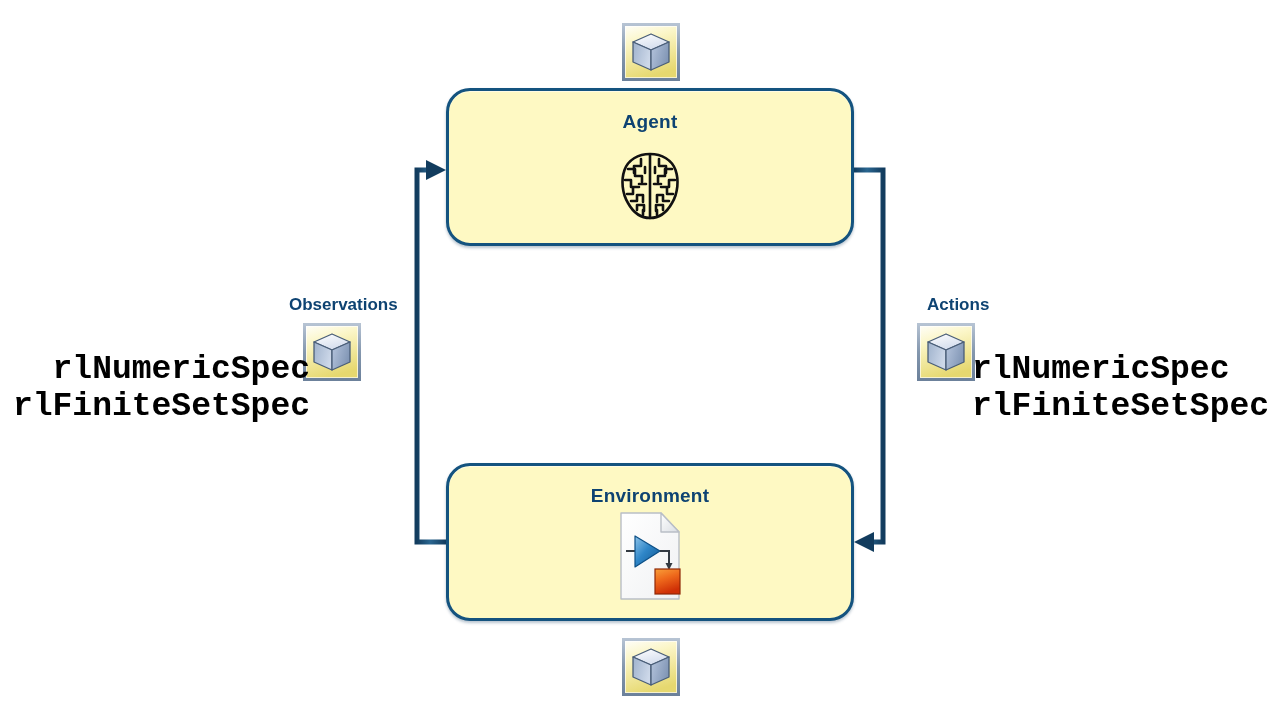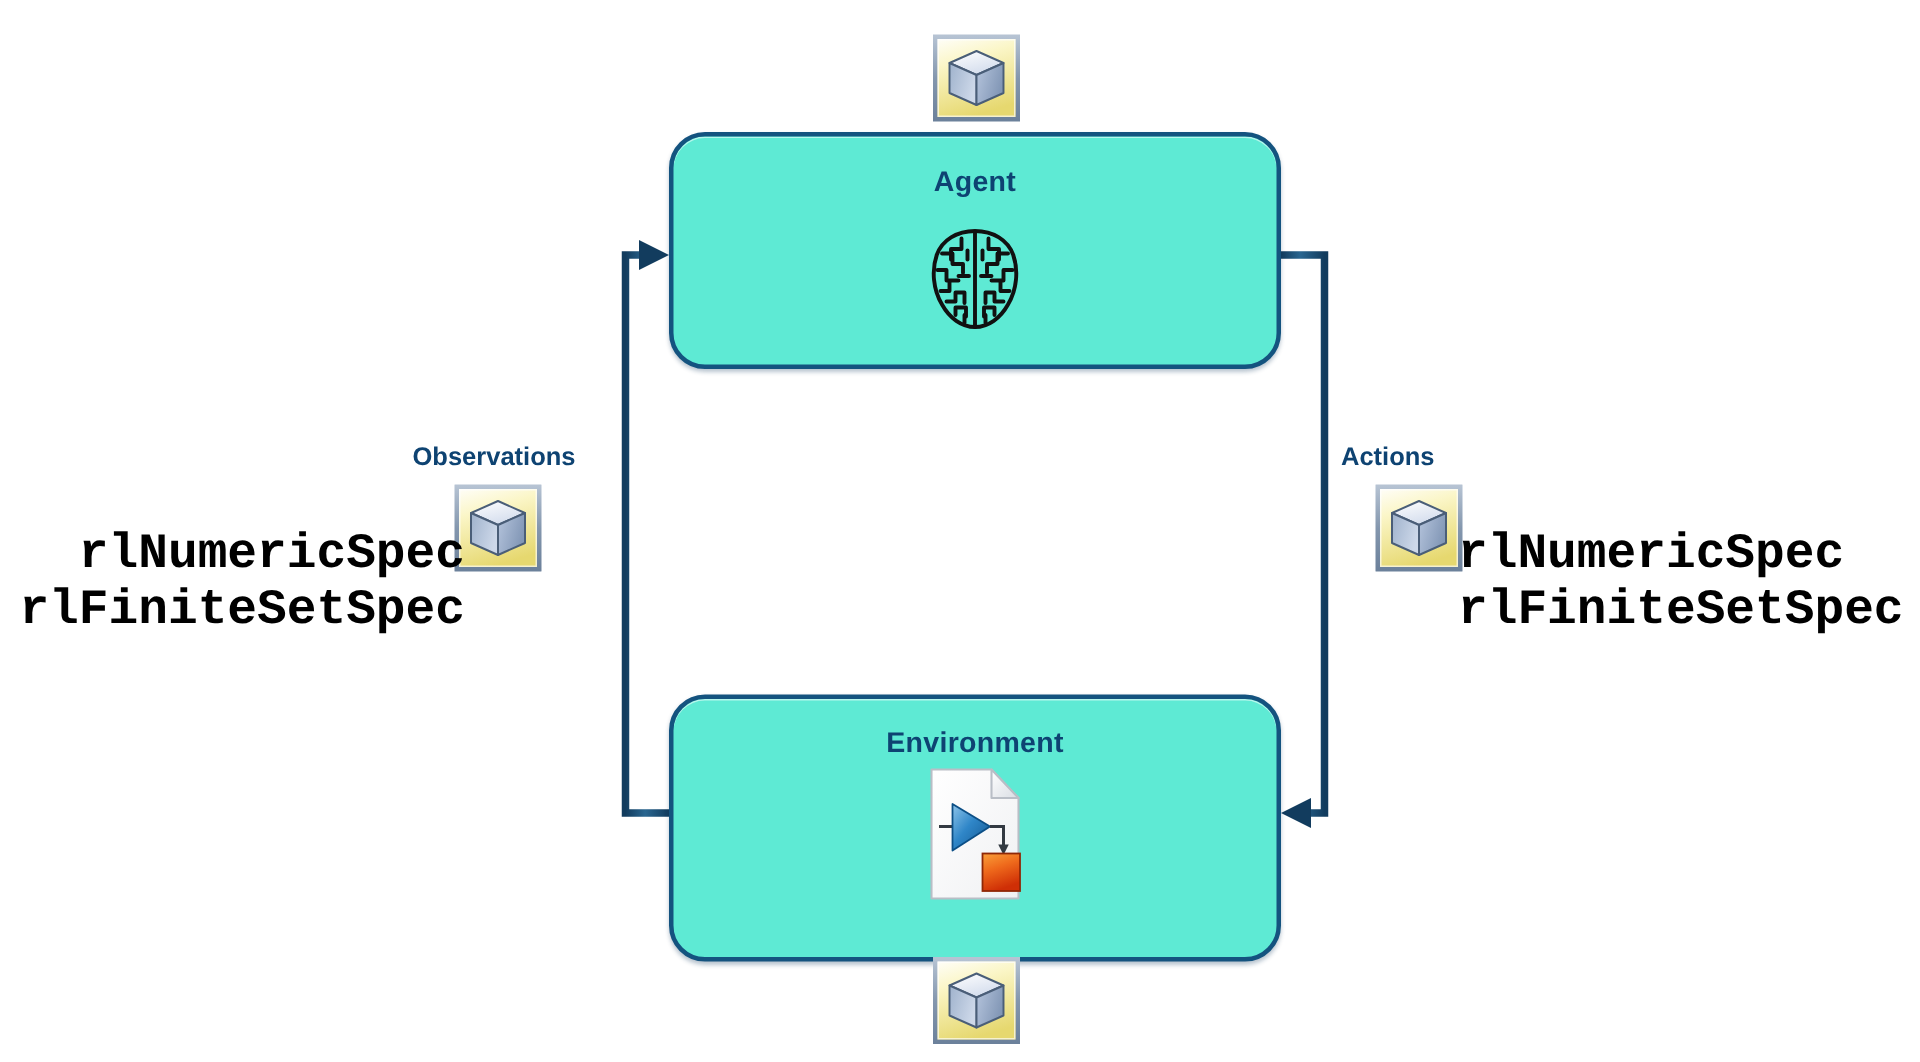--- a/index.html
+++ b/index.html
@@ -28,28 +28,28 @@
     left: 0; top: 0;
     width: 1280px;
     height: 708px;
     pointer-events: none;
   }
 
   
   .node-box {
     position: absolute;
     box-sizing: border-box;
-    background: #5eead4;
+    background: #fef9c3;
     border: 3px solid #14537f;
     border-radius: 24px;
     box-shadow: 0 2px 3px rgba(20,60,95,0.30),
                 inset 0 1px 0 rgba(255,255,255,0.55);
   }
   #agent-box  { left: 446px; top: 88px;  width: 408px; height: 158px; }
-  #env-box    { left: 446px; top: 463px; width: 408px; height: 178px; }
+  #env-box    { left: 446px; top: 463px; width: 408px; height: 158px; }
 
   .node-title {
     position: absolute;
     left: 0;
     width: 100%;
     text-align: center;
     color: #0e4372;
     font-weight: bold;
     font-size: 19px;
     letter-spacing: 0.2px;
@@ -81,23 +81,24 @@
   #cube-act     { left: 917px; top: 323px; }
 
   
   .side-label {
     position: absolute;
     color: #0e4372;
     font-weight: bold;
     font-size: 17px;
     font-family: "Liberation Sans", sans-serif;
     white-space: nowrap;
+    margin-left: 14px;
   }
   #label-observations { left: 275px; top: 295px; }
-  #label-actions      { left: 894px; top: 295px; }
+  #label-actions      { left: 913px; top: 295px; }
 
   .spec-block {
     position: absolute;
     font-family: "Liberation Mono", monospace;
     font-weight: bold;
     font-size: 33px;
     line-height: 37px;
     color: #000000;
     white-space: nowrap;
   }

